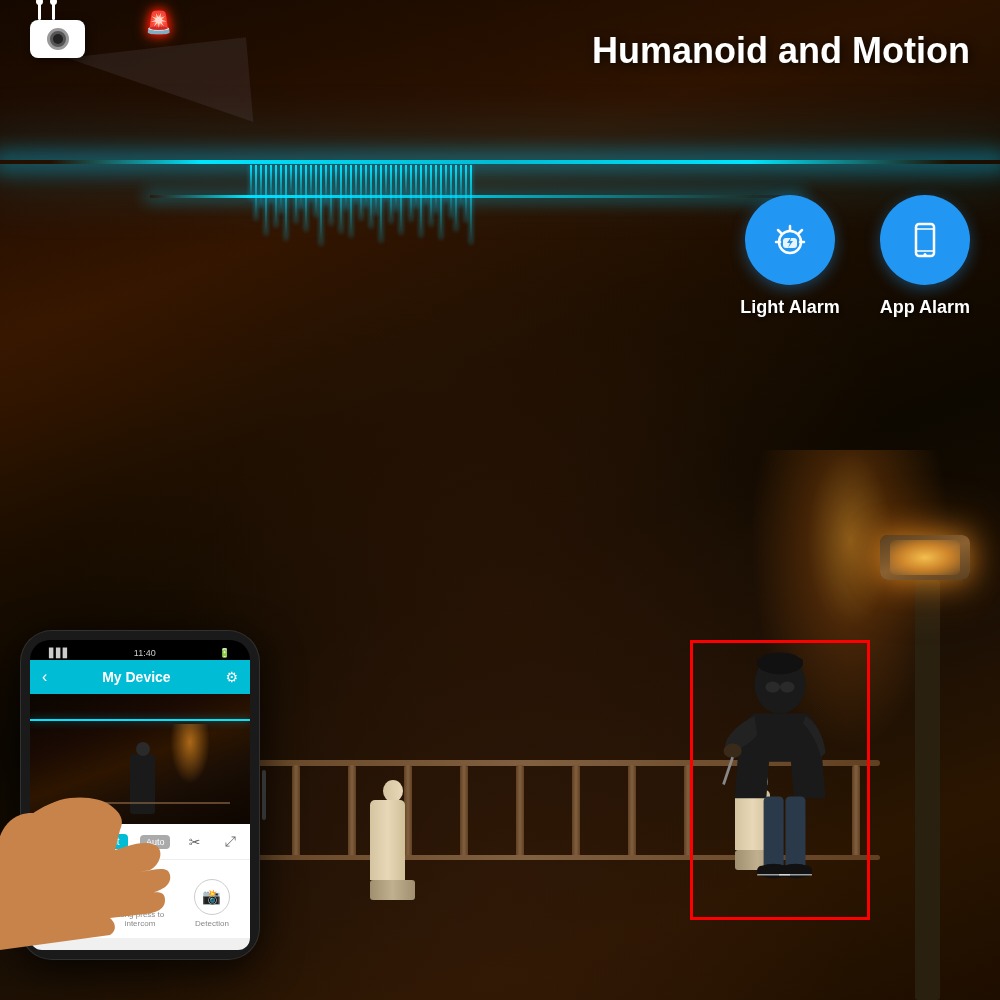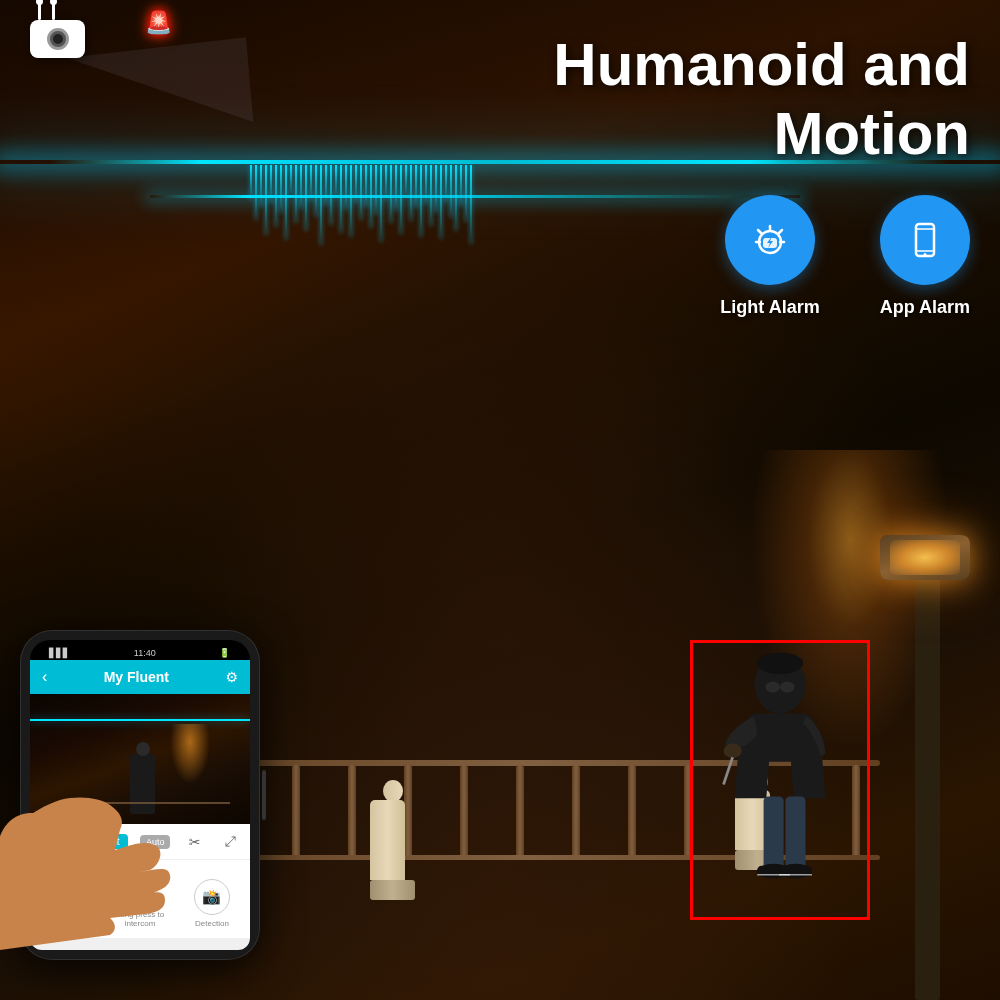--- a/index.html
+++ b/index.html
@@ -233,34 +233,34 @@
     }
 
     
     #main-title {
       position: absolute;
       top: 30px;
       right: 30px;
       text-align: right;
       z-index: 10;
       color: white;
-      font-size: 60px;
+      font-size: 36px;
       font-weight: 900;
       line-height: 1.15;
       text-shadow: 2px 2px 10px rgba(0,0,0,0.7);
       max-width: 600px;
     }
 
     
     #features-row {
       position: absolute;
       top: 195px;
       right: 30px;
       display: flex;
-      gap: 60px;
+      gap: 40px;
       z-index: 10;
       align-items: flex-start;
     }
 
     .feature-item {
       display: flex;
       flex-direction: column;
       align-items: center;
       gap: 12px;
     }
@@ -751,21 +751,21 @@
     <div style="background:#000; border-radius: 22px 22px 0 0; padding: 6px 14px 0;">
       <div class="status-bar">
         <span>▋▋▋</span>
         <span>11:40</span>
         <span>🔋</span>
       </div>
     </div>
 
     <div class="app-header">
       <span class="app-header-back">‹</span>
-      <span class="app-header-title">My Fluent</span>
+      <span class="app-header-title">My Device</span>
       <span class="app-header-gear">⚙</span>
     </div>
 
     <div class="camera-feed-area">
       <div class="feed-blue-strip"></div>
       <div class="feed-lamp-glow"></div>
 
       <div class="feed-figure"></div>
 
       <div style="position:absolute; bottom:20px; left:30px; right:20px; height:2px; background:#806040; opacity:0.7;"></div>

